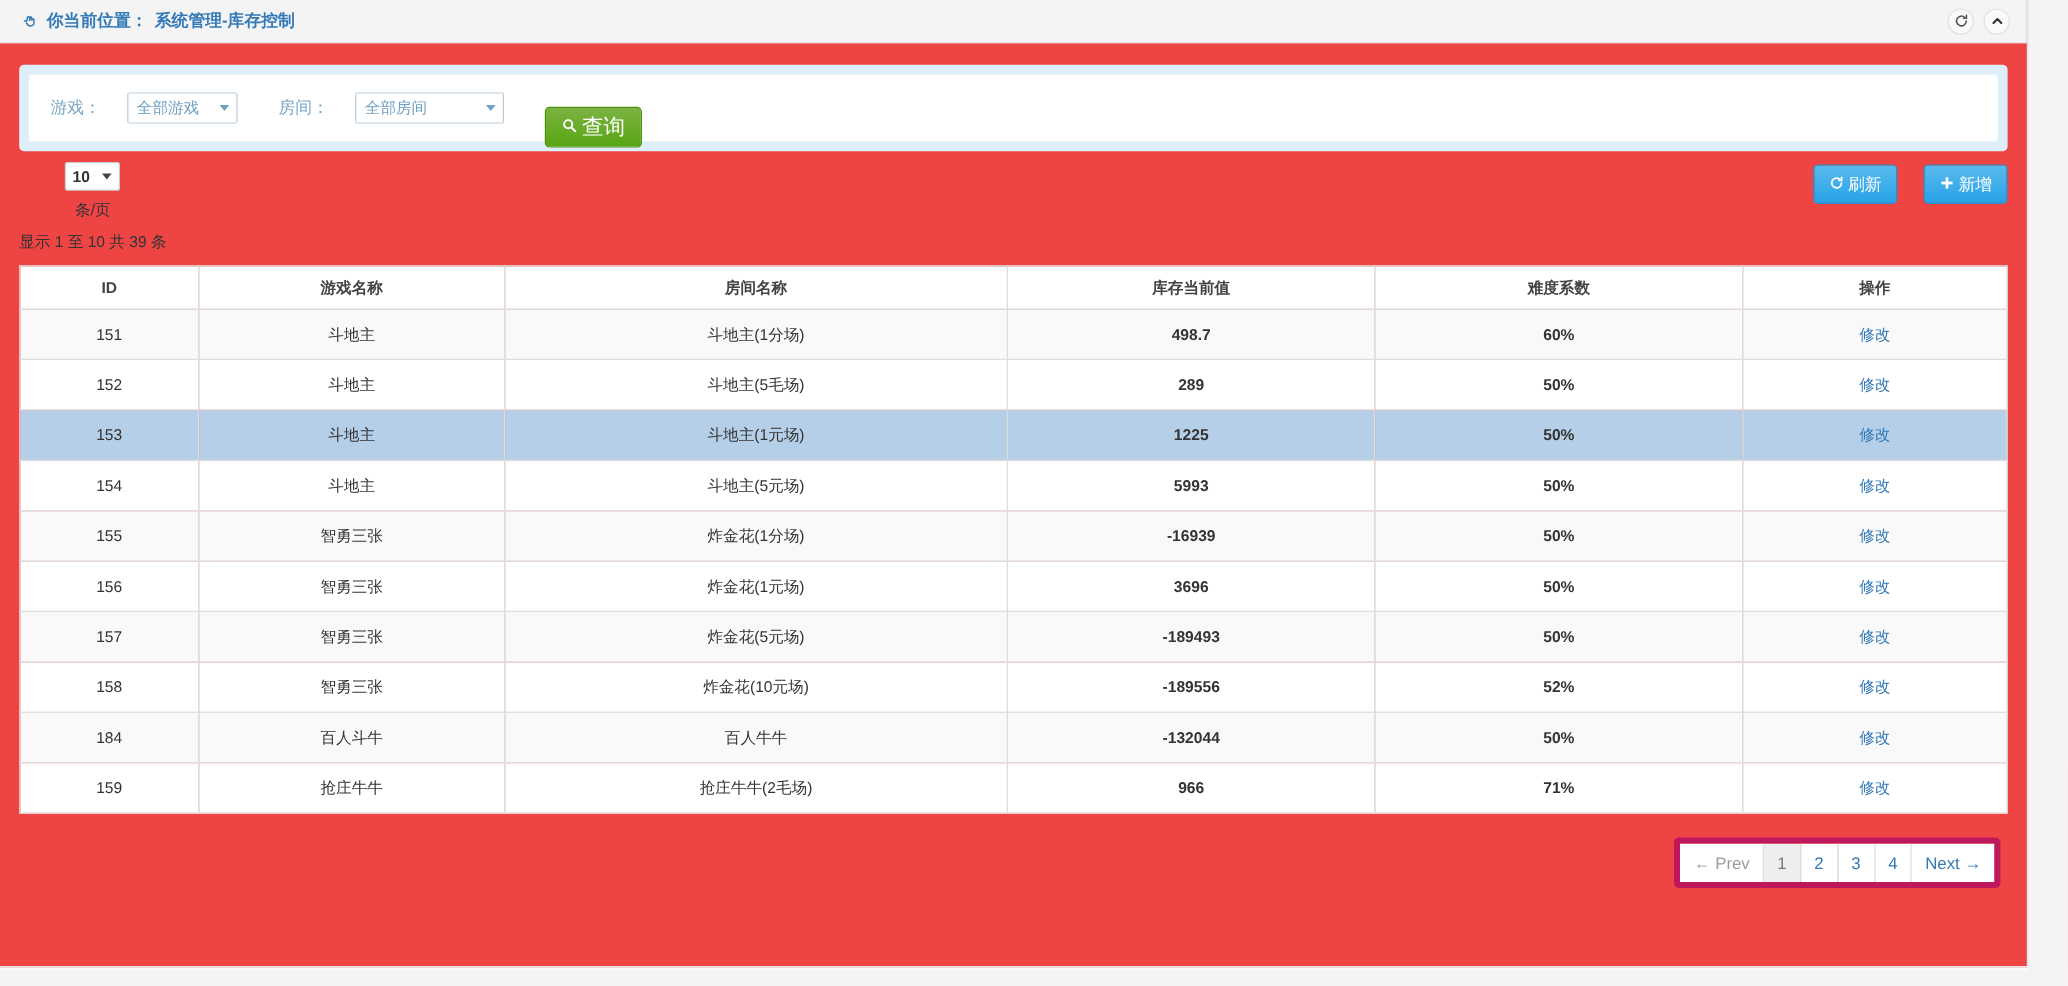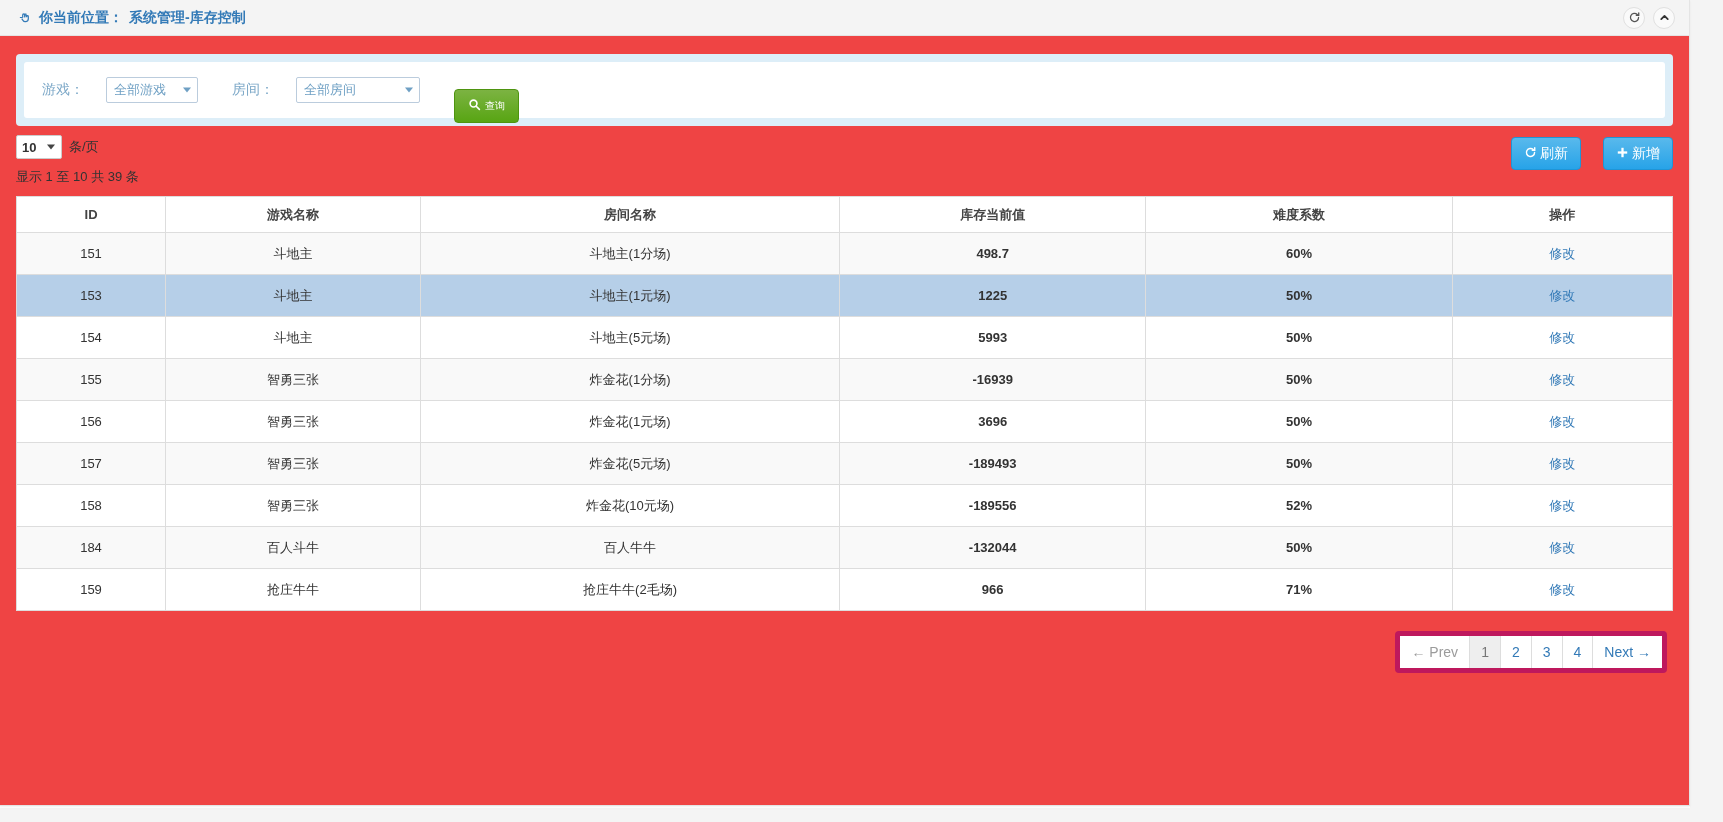--- a/index.html
+++ b/index.html
@@ -77,31 +77,31 @@
   .sel.game { width: 92px; }
   .sel.room { width: 124px; }
   .sel .caret {
     position: absolute; right: 6px; top: 50%; transform: translateY(-50%);
     width: 0; height: 0; border-left: 4px solid transparent;
     border-right: 4px solid transparent; border-top: 5px solid #6fa0c4;
   }
   .btn-query {
     height: 32px; padding: 16px 13px; border-radius: 4px;
     background: linear-gradient(#7cb342,#58a513);
-    border: 1px solid #4e9410; color: #fff; font-size: 10px;
+    border: 1px solid #4e9410; color: #fff; font-size: 18px;
     display: flex; align-items: center; gap: 4px; cursor: pointer; margin-top: 31px;
   }
 
   
   .toolbar {
     margin-top: 9px; display: flex; align-items: flex-start;
     justify-content: space-between;
   }
   .tb-left { display: flex; flex-direction: column; }
-  .pagesize-row { display: flex; align-items: center; gap: 7px; }
+  .pagesize-row { display: flex; align-items: center; gap: 7px; flex-direction: column; }
   .sel.pagesize {
     width: 46px; height: 24px; border: 1px solid #ccc;
     color: #333; font-size: 13px; font-weight: bold; margin-right: 0;
     padding: 0 18px 0 5px;
   }
   .sel.pagesize .caret { border-top-color: #444; }
   .unit { font-size: 13px; color: #333; }
   .showing { font-size: 13px; color: #333; margin-top: 9px; }
 
   .tb-right { display: flex; gap: 22px; padding-top: 2px; }
@@ -261,20 +261,28 @@
         </thead>
         <tbody id="grid-body">
             <tr class="odd">
               <td>151</td>
               <td>斗地主</td>
               <td>斗地主(1分场)</td>
               <td class="num">498.7</td>
               <td class="pct">60%</td>
               <td><a class="edit">修改</a></td>
             </tr>
+            <tr class="even">
+              <td>152</td>
+              <td>斗地主</td>
+              <td>斗地主(5毛场)</td>
+              <td class="num">289</td>
+              <td class="pct">50%</td>
+              <td><a class="edit">修改</a></td>
+            </tr>
             <tr class="selected odd">
               <td>153</td>
               <td>斗地主</td>
               <td>斗地主(1元场)</td>
               <td class="num">1225</td>
               <td class="pct">50%</td>
               <td><a class="edit">修改</a></td>
             </tr>
             <tr class="even">
               <td>154</td>

